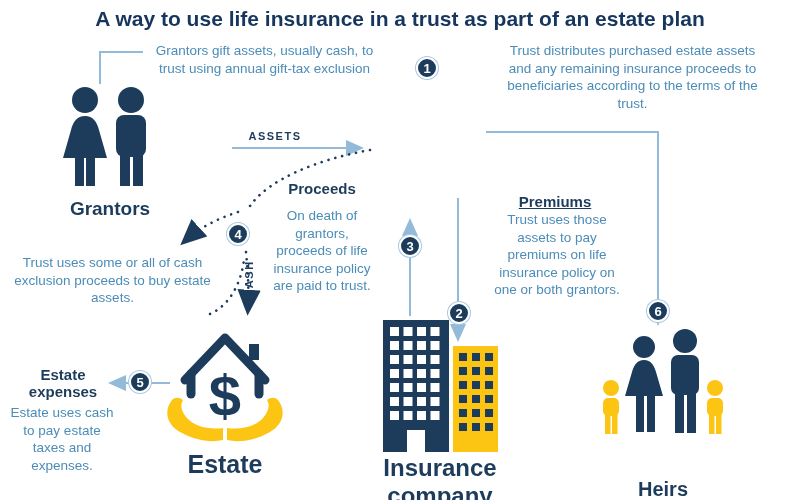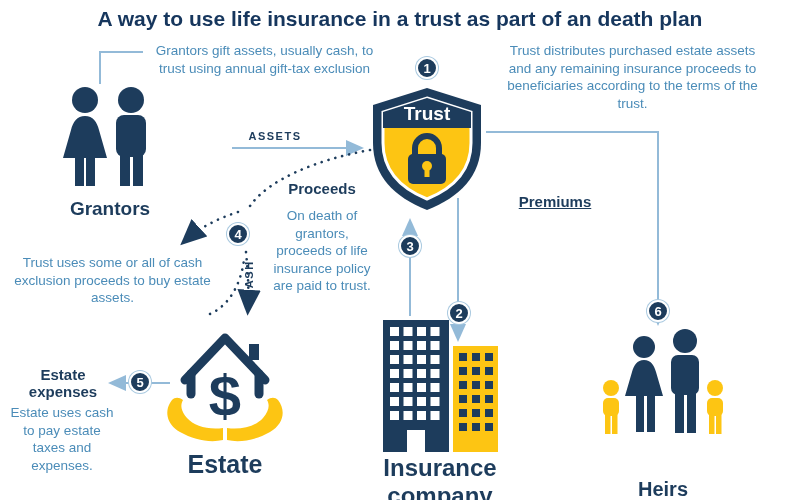--- a/index.html
+++ b/index.html
@@ -44,29 +44,30 @@
     <line x1="410" y1="316" x2="410" y2="222" stroke="#93bad8" stroke-width="2" marker-end="url(#arrBlue)"></line>
 
     <line x1="170" y1="383" x2="112" y2="383" stroke="#93bad8" stroke-width="2" marker-end="url(#arrBlue)"></line>
 
     <path d="M 370 150 C 315 160 268 180 250 206" fill="none" stroke="#1d3c5c" stroke-width="2.6" stroke-dasharray="0.1 7" stroke-linecap="round"></path>
     <path d="M 238 212 C 216 219 198 229 186 240" fill="none" stroke="#1d3c5c" stroke-width="2.6" stroke-dasharray="0.1 7" stroke-linecap="round" marker-end="url(#arrNavy)"></path>
     <path d="M 246 252 C 248 272 249 292 248 308" fill="none" stroke="#1d3c5c" stroke-width="2.6" stroke-dasharray="0.1 7" stroke-linecap="round" marker-end="url(#arrNavy)"></path>
     <path d="M 210 314 C 230 305 241 283 244 260" fill="none" stroke="#1d3c5c" stroke-width="2.6" stroke-dasharray="0.1 7" stroke-linecap="round"></path>
   </svg>
 
-  <div class="title">A way to use life insurance in a trust as part of an death plan</div>
+  <div class="title">A way to use life insurance in a trust as part of an estate plan</div>
 
   <div class="txt" style="left:505px; top:42px; width:255px;">Trust distributes purchased estate assets and any remaining insurance proceeds to beneficiaries according to the terms of the trust.</div>
   <div class="txt" style="left:152px; top:42px; width:225px;">Grantors gift assets, usually cash, to trust using annual gift-tax exclusion</div>
 
   <div class="hdg" style="left:272px; top:180px; width:100px;">Proceeds</div>
   <div class="txt" style="left:272px; top:207px; width:100px;">On death of grantors, proceeds of life insurance policy are paid to trust.</div>
 
   <div class="hdg" style="left:505px; top:193px; width:100px;text-decoration:underline;">Premiums</div>
+  <div class="txt" style="left:492px; top:211px; width:130px;">Trust uses those assets to pay premiums on life insurance policy on one or both grantors.</div>
 
   <div class="txt" style="left:10px; top:254px; width:205px;">Trust uses some or all of cash exclusion proceeds to buy estate assets.</div>
 
   <div class="hdg" style="left:18px; top:366px; width:90px;">Estate expenses</div>
   <div class="txt" style="left:6px; top:404px; width:112px;">Estate uses cash to pay estate taxes and expenses.</div>
 
   <div class="flow-label" style="left:240px; top:130px; width:70px;">ASSETS</div>
   <div class="flow-label" style="left:224px; top:273px; width:50px; transform:rotate(-90deg); transform-origin:center;">CASH</div>
 
   <div class="num" style="left:416px; top:57px;">1</div>
@@ -85,39 +86,20 @@
         <rect x="31" y="72" width="9" height="30"></rect>
         <circle cx="76" cy="16" r="13"></circle>
         <rect x="61" y="31" width="30" height="42" rx="8"></rect>
         <rect x="65" y="70" width="10" height="32"></rect>
         <rect x="78" y="70" width="10" height="32"></rect>
       </g>
     </svg>
   </div>
   <div class="entity-label" style="left:55px; top:198px; width:110px; font-size:19px;">Grantors</div>
 
-  <div class="icon-box" style="left:368px; top:86px; width:118px; height:126px;">
-    <svg width="118" height="126" viewBox="0 0 118 126">
-      <defs>
-        <clipPath id="innerShield">
-          <path d="M59 12 L103 26 V57 C103 85 86 102 59 113 C32 102 15 85 15 57 V26 Z"></path>
-        </clipPath>
-      </defs>
-      <path d="M59 2 L113 19 V57 C113 90 92 111 59 124 C26 111 5 90 5 57 V19 Z" fill="#1d3c5c"></path>
-      <path d="M59 12 L103 26 V57 C103 85 86 102 59 113 C32 102 15 85 15 57 V26 Z" fill="#fdc513" stroke="#ffffff" stroke-width="3"></path>
-      <rect x="0" y="0" width="118" height="42" fill="#1d3c5c" clip-path="url(#innerShield)"></rect>
-      <text x="59" y="34" text-anchor="middle" font-size="19" font-weight="bold" fill="#ffffff" font-family="Liberation Sans, sans-serif">Trust</text>
-      <g>
-        <path d="M47 70 v-8 a12 12 0 0 1 24 0 v8" fill="none" stroke="#1d3c5c" stroke-width="6"></path>
-        <rect x="40" y="68" width="38" height="30" rx="5" fill="#1d3c5c"></rect>
-        <circle cx="59" cy="80" r="5" fill="#fdc513"></circle>
-        <rect x="56.5" y="82" width="5" height="9" fill="#fdc513"></rect>
-      </g>
-    </svg>
-  </div>
 
   <div class="icon-box" style="left:160px; top:316px; width:130px; height:132px;">
     <svg width="130" height="132" viewBox="0 0 130 132">
       <g>
         <path d="M25 64 L65 22 L105 64" fill="none" stroke="#1d3c5c" stroke-width="9" stroke-linecap="round" stroke-linejoin="round"></path>
         <rect x="89" y="28" width="10" height="16" fill="#1d3c5c"></rect>
         <path d="M31 58 L31 78" fill="none" stroke="#1d3c5c" stroke-width="9" stroke-linecap="round"></path>
         <path d="M99 58 L99 78" fill="none" stroke="#1d3c5c" stroke-width="9" stroke-linecap="round"></path>
       </g>
       <text x="65" y="100" text-anchor="middle" font-size="58" font-weight="bold" fill="#1d3c5c" font-family="Liberation Sans, sans-serif">$</text>

